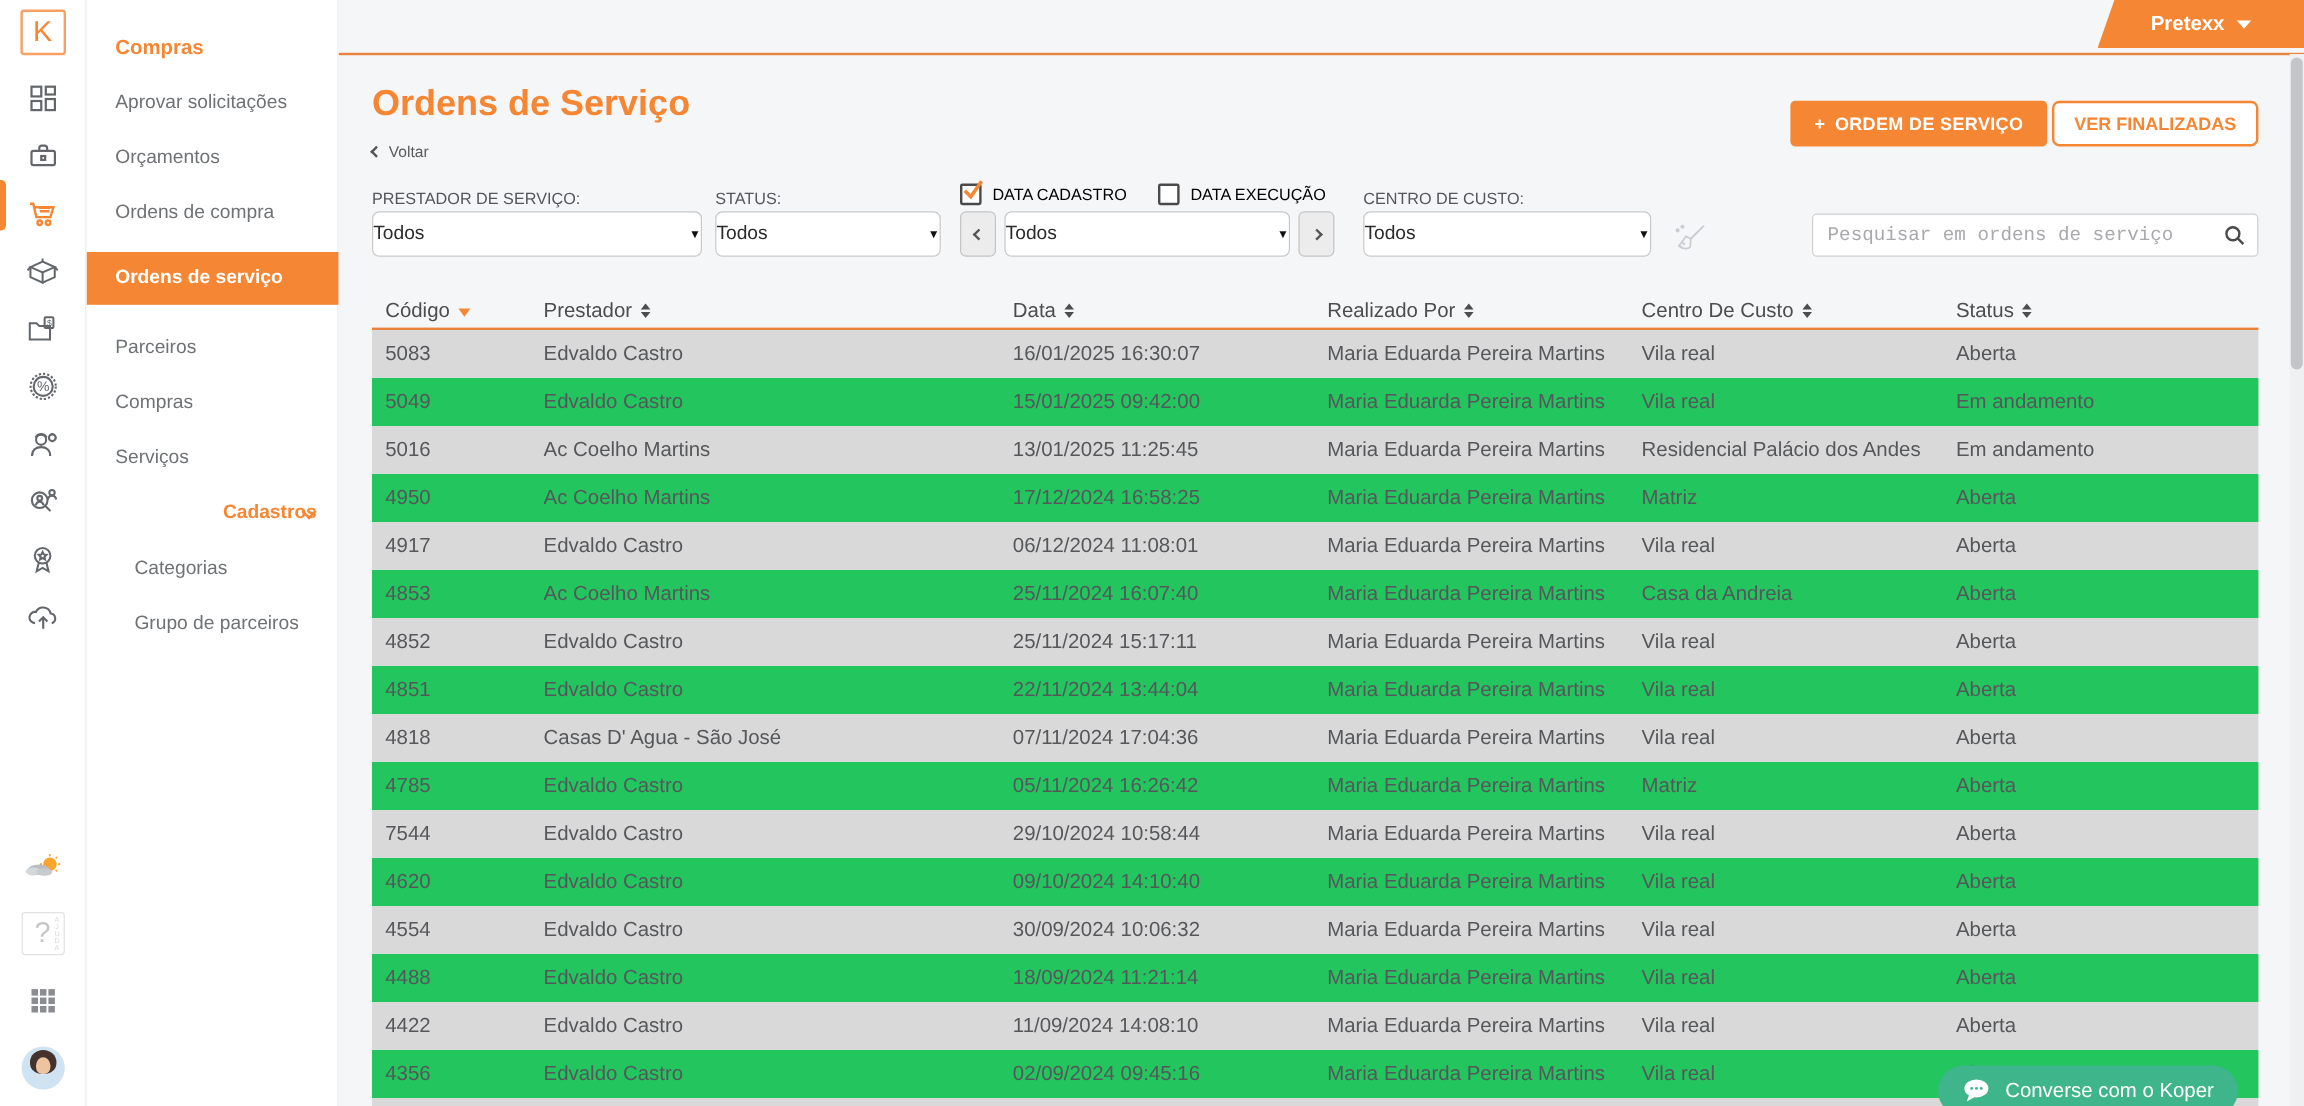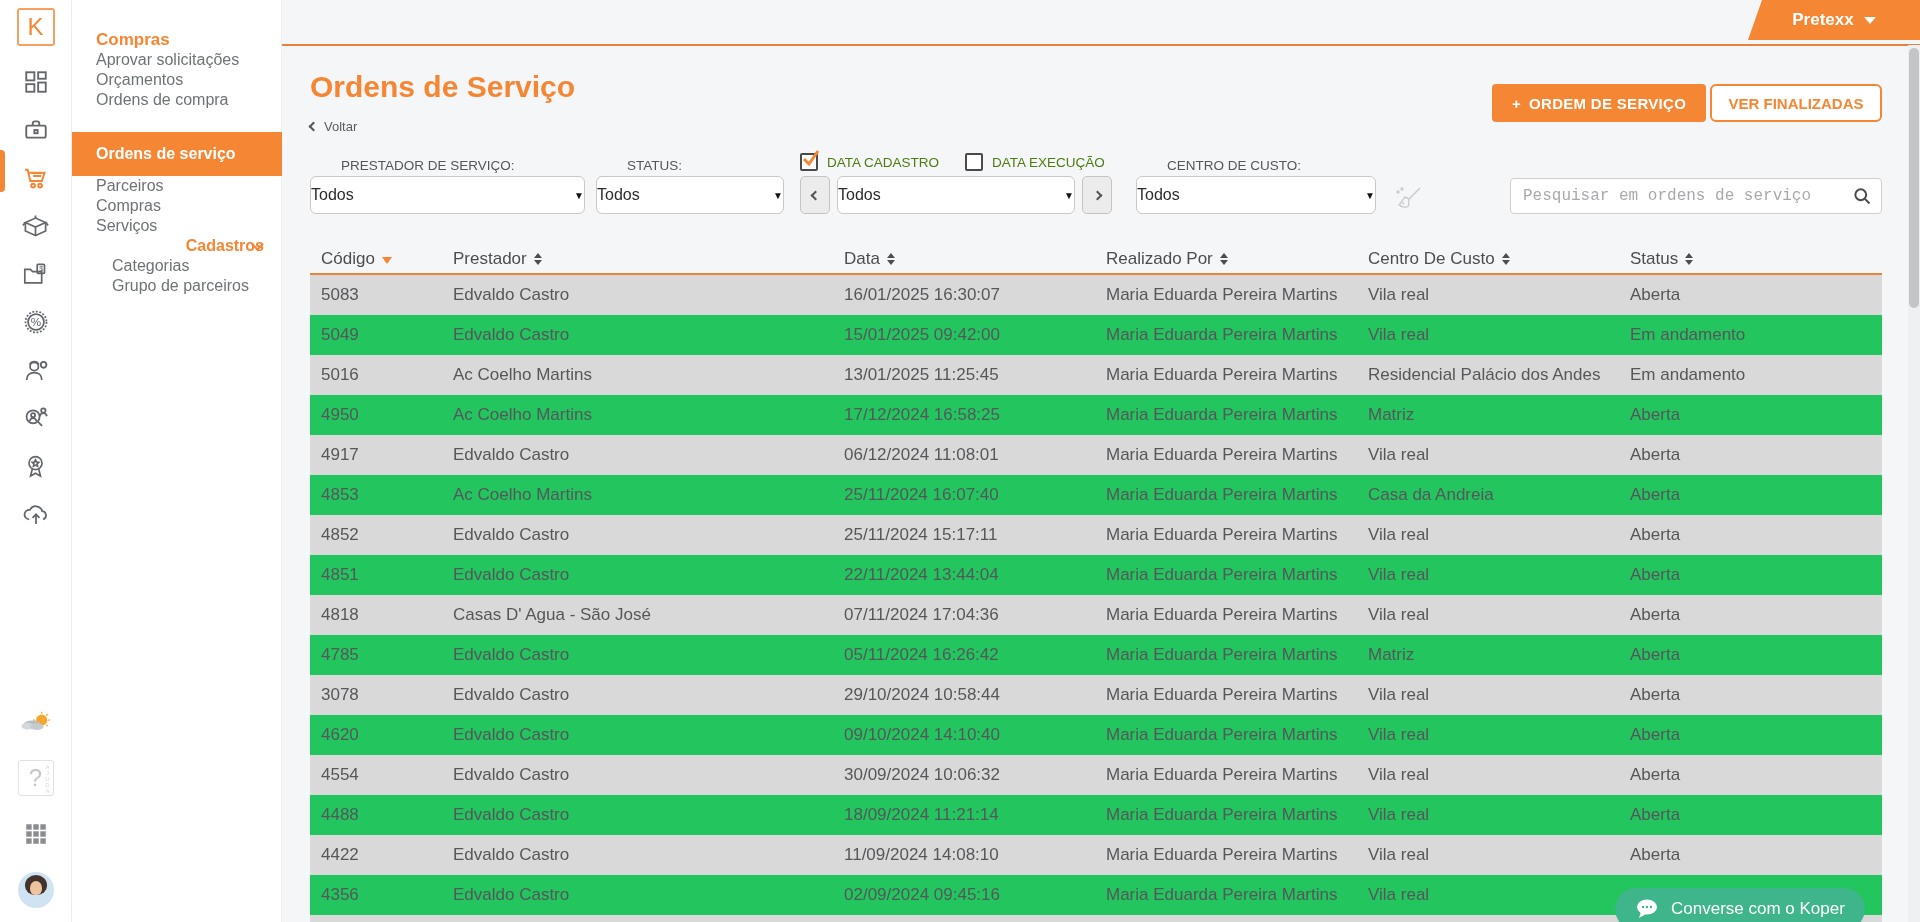--- a/index.html
+++ b/index.html
@@ -21,21 +21,21 @@
   .help-box .ajuda { position:absolute; right:2px; top:3px; font-size:6px; letter-spacing:0; line-height:7px;
     color:#d9d9d9; writing-mode:vertical-rl; text-orientation:upright; }
   .avatar { width:36px; height:36px; border-radius:50%; background:#cfe3f2; position:relative; overflow:hidden; cursor:pointer; }
   .avatar::before { content:""; position:absolute; left:7px; top:3px; width:22px; height:20px; background:#43332c; border-radius:50% 50% 45% 45%; }
   .avatar::after { content:""; position:absolute; left:12px; top:9px; width:12px; height:14px; background:#eec39f; border-radius:50% 50% 42% 42%; }
 
   
   .menu { position:absolute; left:72px; top:0; width:210px; height:922px; background:#fff;
     border-right:1px solid #efefef; z-index:5; }
   .menu-title { margin:30px 0 0 24px; color:#f58634; font-weight:bold; font-size:17px; }
-  .menu-item { padding-left:24px; font-size:16px; color:#6f7275; line-height:20px;
+  .menu-item { margin-top:26px; padding-left:24px; font-size:16px; color:#6f7275; line-height:20px;
     width:210px; cursor:pointer; position:relative; padding-right:18px; }
   .menu-item.active { background:#f58634; color:#fff; font-weight:bold; padding-top:12px; padding-bottom:12px; margin-top:22px; }
   .menu-item.accent { color:#f58634; font-weight:bold;text-align:right; }
   .menu-item.sub { padding-left:40px; }
   .chev { position:absolute; right:20px; top:4px; width:9px; height:9px;
     border-right:2px solid #f58634; border-bottom:2px solid #f58634; transform:rotate(45deg); }
 
   
   .main { position:absolute; left:282px; top:0; width:1638px; height:922px; background:#f5f6f8; }
   .topline { position:absolute; left:0; right:0; top:44px; height:2px; background:#e8823c; }
@@ -49,29 +49,29 @@
   .chevL { width:7px; height:7px; border-left:2px solid #555; border-bottom:2px solid #555; transform:rotate(45deg); }
   .chevR { width:7px; height:7px; border-left:2px solid #555; border-bottom:2px solid #555; transform:rotate(-135deg); }
 
   .btn-primary { position:absolute; left:1210px; top:84px; height:38px; padding:0 20px; background:#f58634;
     border:none; border-radius:4px; color:#fff; font-size:15px; font-weight:bold; letter-spacing:.3px;
     font-family:inherit; cursor:pointer; display:flex; align-items:center; gap:8px; }
   .btn-outline { position:absolute; left:1428px; top:84px; width:172px; height:38px; background:#fff;
     border:2px solid #f58634; border-radius:6px; color:#f58634; font-size:15px; font-weight:bold;
     font-family:inherit; cursor:pointer; display:flex; align-items:center; justify-content:center; }
 
-  .flabel { position:absolute; top:158px; font-size:13.5px; color:#55565a;margin-left:31px; }
+  .flabel { position:absolute; top:158px; font-size:13.5px; color:#55565a; }
   .select { position:absolute; top:176px; height:38px; background:#fff; border:1px solid #c9c9c9; border-radius:6px;
     display:flex; align-items:center; padding:0 0; font-size:16px; color:#2b2b2b; cursor:pointer; }
   .select .sel-caret { margin-left:auto; font-size:10px; color:#111; }
   .nav-btn { position:absolute; top:176px; width:30px; height:38px; background:#ececec; border:1px solid #c4c4c4;
     border-radius:5px; display:flex; align-items:center; justify-content:center; cursor:pointer; }
 
   .chk-row { position:absolute; left:518px; top:153px; display:flex; gap:26px; align-items:center; }
-  .chk { display:flex; align-items:center; gap:9px; cursor:pointer; font-size:13.5px; color:#4d7c0f; }
+  .chk { display:flex; align-items:center; gap:9px; cursor:pointer; font-size:13.5px; color:#000000; }
   .chk .box { width:18px; height:18px; border:2px solid #4a4a4a; border-radius:2px; background:#fff; position:relative; }
   .chk .box svg { position:absolute; left:-1px; top:-6px; overflow:visible; }
 
   .broom { position:absolute; left:1108px; top:180px; width:34px; height:34px; color:#c9cdd3; cursor:pointer; }
 
   .search-wrap { position:absolute; left:1228px; top:178px; width:372px; height:36px; }
   .search-wrap input { width:100%; height:100%; border:1px solid #cfcfcf; border-radius:4px; padding:0 38px 0 12px;
     font-size:16px; color:#333; font-family:Liberation Mono, monospace; background:#fff; }
   .search-wrap input::placeholder { color:#a9a9ad; }
   .search-wrap svg { position:absolute; right:10px; top:8px; color:#4a4a4a; }
@@ -437,21 +437,21 @@
         </div>
         <div class="tr light">
           <div class="td c0">4785</div>
           <div class="td c1">Edvaldo Castro</div>
           <div class="td c2">05/11/2024 16:26:42</div>
           <div class="td c3">Maria Eduarda Pereira Martins</div>
           <div class="td c4">Matriz</div>
           <div class="td c5">Aberta</div>
         </div>
         <div class="tr dark">
-          <div class="td c0">3078</div>
+          <div class="td c0">7544</div>
           <div class="td c1">Edvaldo Castro</div>
           <div class="td c2">29/10/2024 10:58:44</div>
           <div class="td c3">Maria Eduarda Pereira Martins</div>
           <div class="td c4">Vila real</div>
           <div class="td c5">Aberta</div>
         </div>
         <div class="tr light">
           <div class="td c0">4620</div>
           <div class="td c1">Edvaldo Castro</div>
           <div class="td c2">09/10/2024 14:10:40</div>

